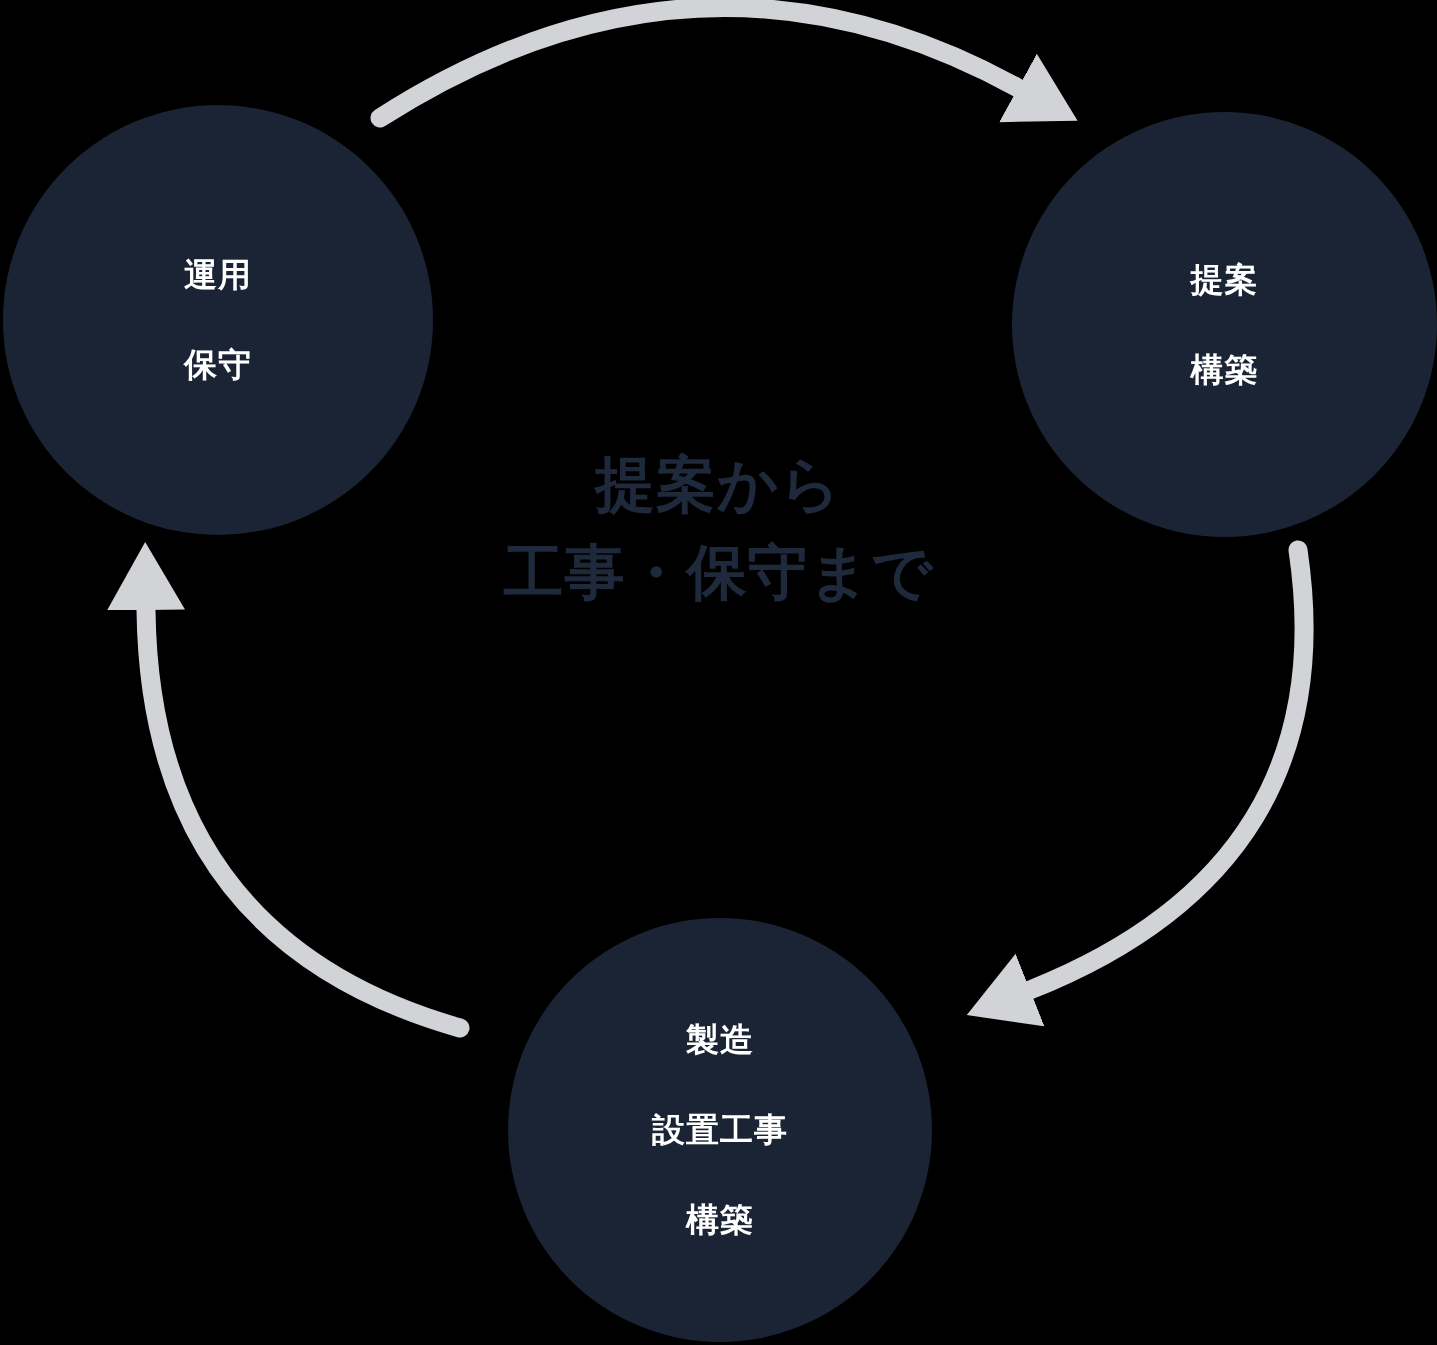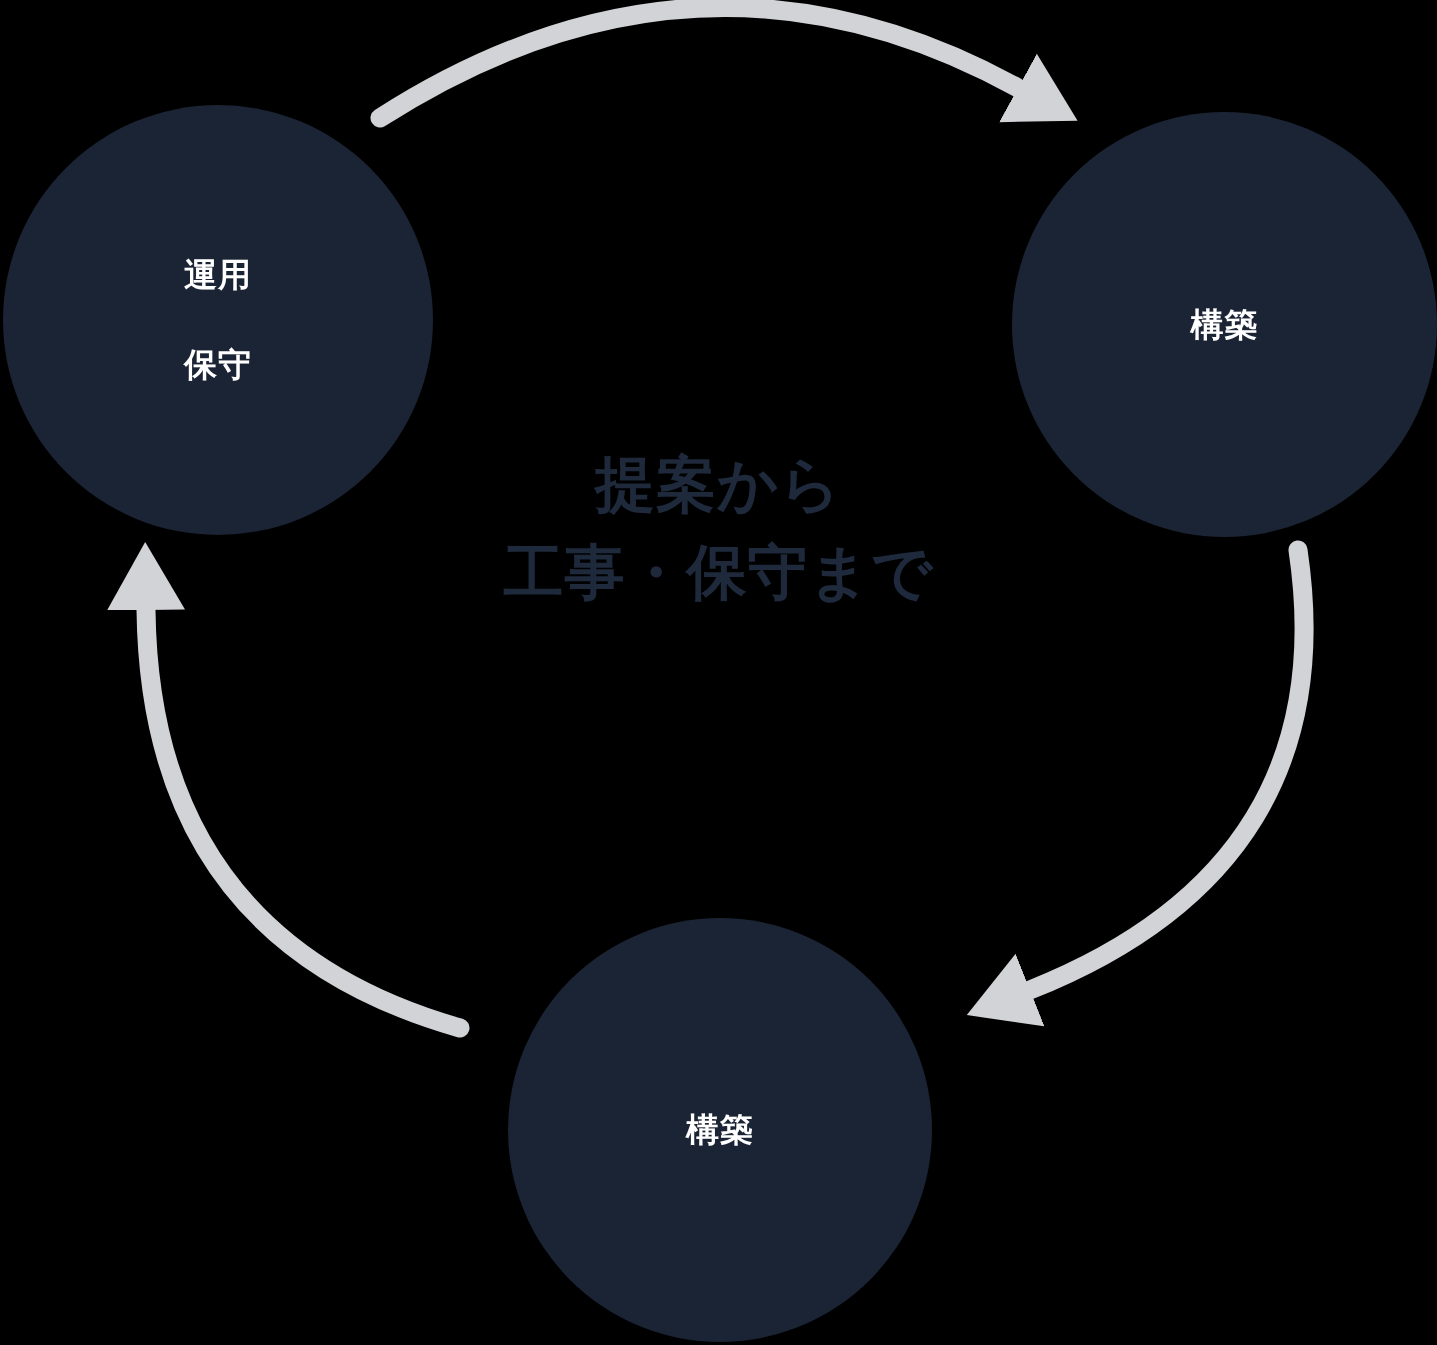--- a/index.html
+++ b/index.html
@@ -85,24 +85,27 @@
     <path class="arrow-path" d="M 1298 550 Q 1345 865 1030 990" marker-end="url(#arrowhead)"></path>
     <path class="arrow-path" d="M 460 1028 Q 150 940 146 610" marker-end="url(#arrowhead)"></path>
   </svg>
 
   <div class="circle circle-operation">
     <span class="circle-line">運用</span>
     <span class="circle-line">保守</span>
   </div>
 
   <div class="circle circle-proposal">
+    <span class="circle-line">提案</span>
     <span class="circle-line">構築</span>
   </div>
 
   <div class="circle circle-production">
+    <span class="circle-line">製造</span>
+    <span class="circle-line">設置工事</span>
     <span class="circle-line">構築</span>
   </div>
 
   <div class="center-caption">
     <span class="center-caption-line">提案から</span>
     <span class="center-caption-line">工事・保守まで</span>
   </div>
 
 </div>
 

